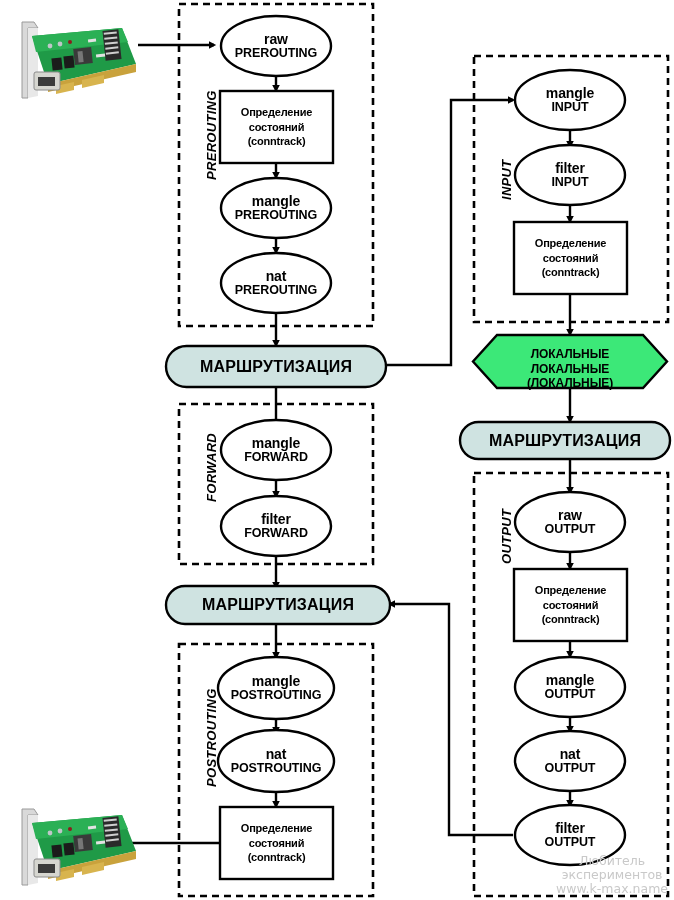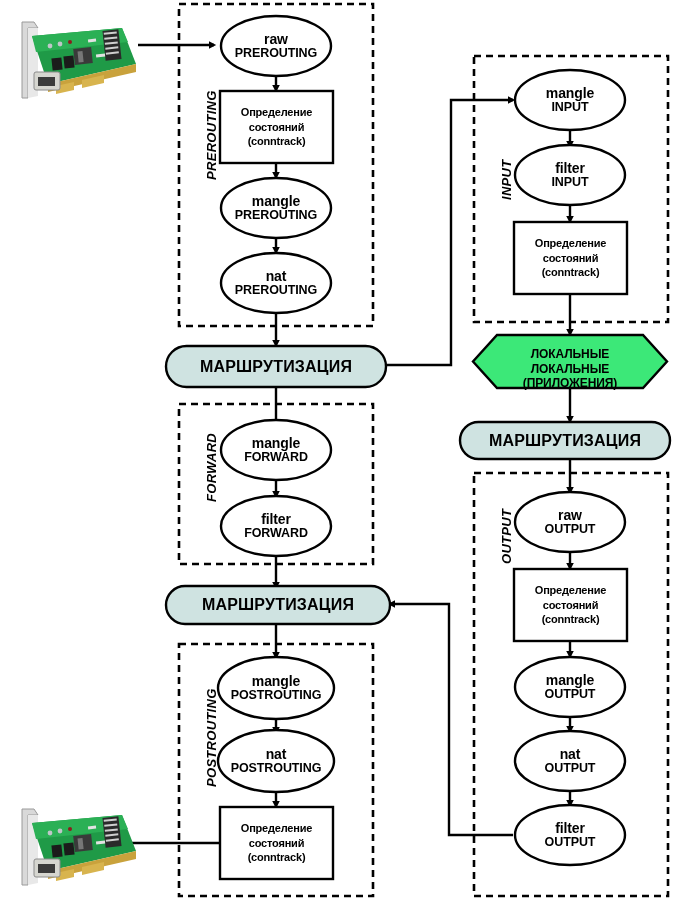--- a/index.html
+++ b/index.html
@@ -294,21 +294,21 @@
   </div>
   <div class="nlabel" style="left:514px; top:222px; width:113px; height:72px;">
     <span class="t-box">Определение</span>
     <span class="t-box">состояний</span>
     <span class="t-box">(conntrack)</span>
   </div>
 
   <div class="nlabel" style="left:473px; top:335px; width:194px; height:68px;">
     <span class="t-hex">ЛОКАЛЬНЫЕ</span>
     <span class="t-hex">ЛОКАЛЬНЫЕ</span>
-    <span class="t-hex">(ПРИЛОЖЕНИЯ)</span>
+    <span class="t-hex">(ЛОКАЛЬНЫЕ)</span>
   </div>
 
   <div class="nlabel" style="left:166px; top:346px; width:220px; height:41px;">
     <span class="t-route">МАРШРУТИЗАЦИЯ</span>
   </div>
   <div class="nlabel" style="left:460px; top:422px; width:210px; height:37px;">
     <span class="t-route">МАРШРУТИЗАЦИЯ</span>
   </div>
   <div class="nlabel" style="left:166px; top:586px; width:224px; height:38px;">
     <span class="t-route">МАРШРУТИЗАЦИЯ</span>
@@ -352,14 +352,19 @@
   <div class="nlabel" style="left:218px; top:730px; width:116px; height:62px;">
     <span class="t-table">nat</span>
     <span class="t-chain">POSTROUTING</span>
   </div>
   <div class="nlabel" style="left:220px; top:807px; width:113px; height:72px;">
     <span class="t-box">Определение</span>
     <span class="t-box">состояний</span>
     <span class="t-box">(conntrack)</span>
   </div>
 
+  <div id="watermark">
+    <div class="w1">Любитель</div>
+    <div class="w2">экспериментов</div>
+    <div class="w3">www.k-max.name</div>
+  </div>
 
 </div>
 
 </body></html>

